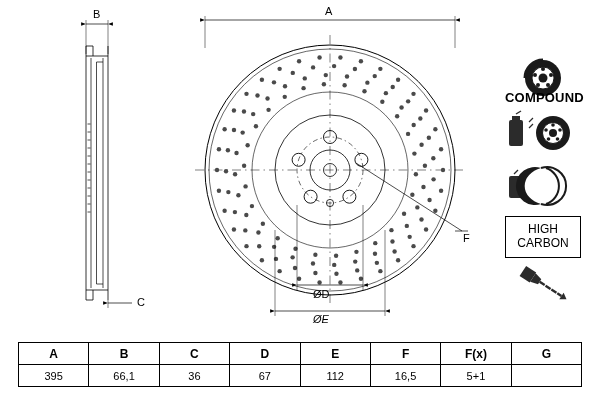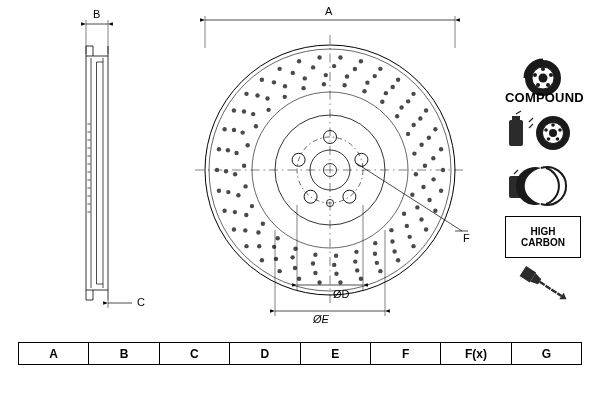--- a/index.html
+++ b/index.html
@@ -65,22 +65,22 @@
     width: 76px;
     height: 42px;
     border: 1px solid #000;
     display: flex;
     flex-direction: column;
     align-items: center;
     justify-content: center;
     line-height: 1.15;
   }
   .hc-box span {
-    font-size: 10px;
-    font-weight: bold;
+    font-size: 12px;
+    font-weight: normal;
   }
   
   .spec-table {
     position: absolute;
     left: 18px;
     top: 342px;
     width: 564px;
     border-collapse: collapse;
     table-layout: fixed;
   }
@@ -321,21 +321,21 @@
       <path d="M385,230 L385,316" stroke-width="0.5"></path>
 
       <path d="M356,163 L462,231" stroke-width="0.7"></path>
       <path d="M455,231 L468,231" stroke-width="0.7"></path>
     </g>
   </svg>
 
   <div class="lbl" style="left:93px; top:8px;">B</div>
   <div class="lbl" style="left:137px; top:296px;">C</div>
   <div class="lbl" style="left:325px; top:5px;">A</div>
-  <div class="lbl" style="left:313px; top:288px;margin-left:20px;">ØD</div>
+  <div class="lbl" style="left:313px; top:288px;">ØD</div>
   <div class="lbl" style="left:313px; top:313px;font-style:italic;">ØE</div>
   <div class="lbl" style="left:463px; top:232px;">F</div>
 
   <div class="icon-col">
 
     <div class="icon-box">
       <div class="compound-badge">
         <svg width="76" height="46" viewBox="0 0 76 46">
           <circle cx="38" cy="20" r="18" fill="#1a1a1a"></circle>
           <circle cx="38" cy="20" r="11" fill="#ffffff" stroke="#1a1a1a" stroke-width="1"></circle>
@@ -417,16 +417,26 @@
         <tr class="head">
           <td>A</td>
           <td>B</td>
           <td>C</td>
           <td>D</td>
           <td>E</td>
           <td>F</td>
           <td>F(x)</td>
           <td>G</td>
         </tr>
+        <tr>
+          <td>395</td>
+          <td>66,1</td>
+          <td>36</td>
+          <td>67</td>
+          <td>112</td>
+          <td>16,5</td>
+          <td>5+1</td>
+          <td></td>
+        </tr>
       </tbody>
   </table>
 
 </div>
 
 </body></html>

